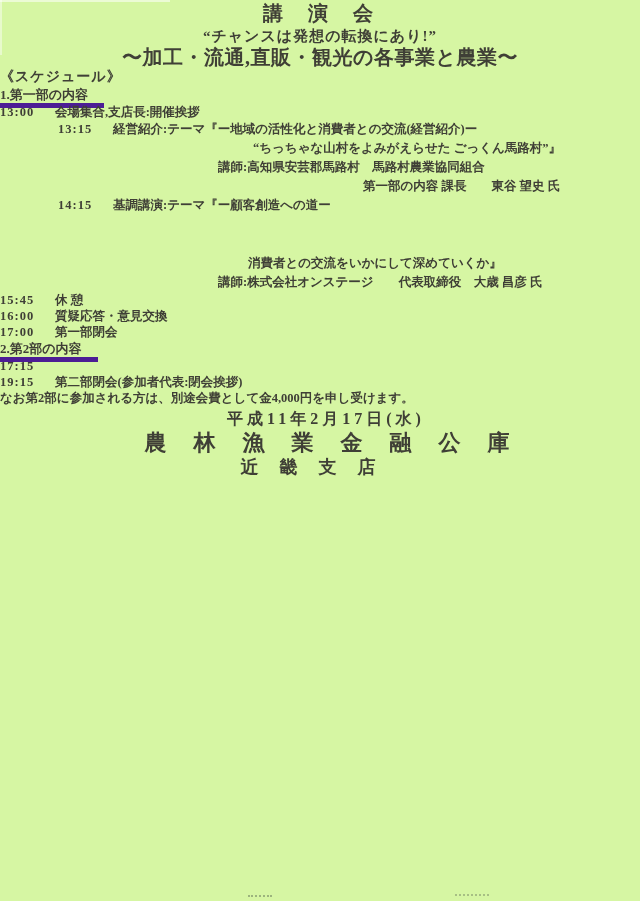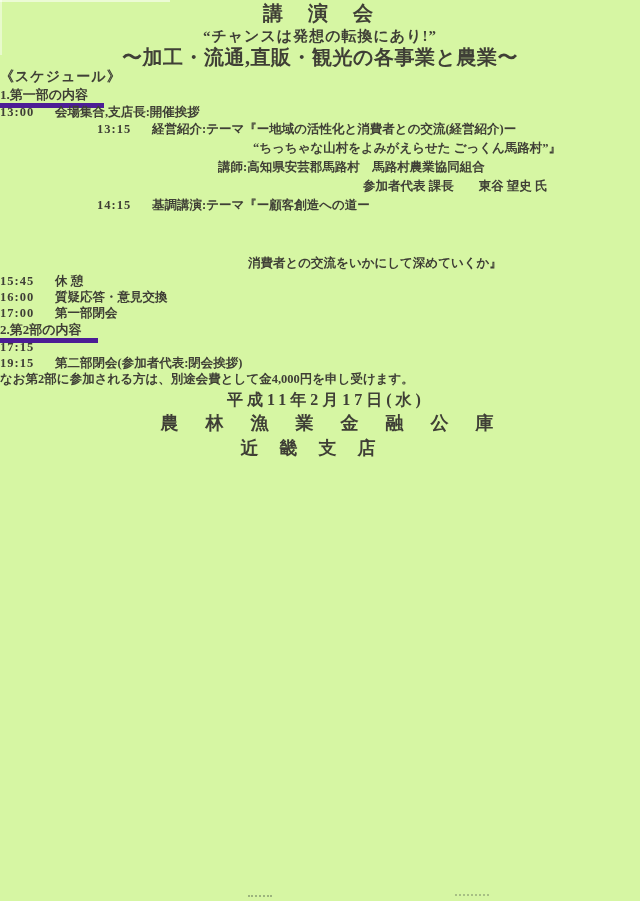--- a/index.html
+++ b/index.html
@@ -39,21 +39,21 @@
   .sec-head .u {
     border-bottom:5px solid #4c1d95;
     padding-right:16px; padding-bottom:1px;
   }
   .sec1 { margin-top:12px; margin-left:93px; }
   .sec2 { margin-top:25px; margin-left:90px; }
 
   .row { display:flex; margin-left:97px; font-size:12.5px; line-height:16px; }
   .row .time { width:55px; flex:none; letter-spacing:1px; }
   .blk  { font-size:12.5px; line-height:19px; }
-  .blk .row { margin-left:97px; line-height:19px; }
+  .blk .row { margin-left:58px; line-height:19px; }
   .r1300 { margin-top:10px; }
   .b1315 { margin-top:17px; }
   .b1415 { margin-top:5px; }
   .r1545 { margin-top:5px; }
   .r1600 { margin-top:16px; }
   .r1700 { margin-top:16px; }
   .r1715 { margin-top:15px; }
   .r1915 { margin-top:16px; }
 
   .c-quote  { margin-left:253px; }
@@ -64,21 +64,21 @@
 
   .note { margin-top:17px; margin-left:97px; font-size:12.5px; line-height:17px; }
 
   .f-date {
     margin-top:17px; text-align:center;
     font-size:16px; line-height:23px;
     letter-spacing:4px; padding-left:12px;
   }
   .f-org {
     margin-top:9px; text-align:center;
-    font-size:18px; line-height:25px;
+    font-size:22px; line-height:25px;
     letter-spacing:27px; padding-left:41px;
   }
   .f-branch {
     margin-top:7px; text-align:center;
     font-size:18px; line-height:25px;
     letter-spacing:21px; padding-left:21px;
     transform:translateX(-12px);
   }
 
   
@@ -110,29 +110,30 @@
     <span class="act">会場集合,支店長:開催挨拶</span>
   </div>
 
   <div class="blk b1315">
     <div class="row">
       <span class="time">13:15</span>
       <span class="act">経営紹介:テーマ『ー地域の活性化と消費者との交流(経営紹介)ー</span>
     </div>
     <div class="c-quote">“ちっちゃな山村をよみがえらせた ごっくん馬路村”』</div>
     <div class="c-lect">講師:高知県安芸郡馬路村　馬路村農業協同組合</div>
-    <div class="c-name">参加者代表 課長　　東谷 望史 氏</div>
+    <div class="c-name">第一部の内容 課長　　東谷 望史 氏</div>
   </div>
 
   <div class="blk b1415">
     <div class="row">
       <span class="time">14:15</span>
       <span class="act">基調講演:テーマ『ー顧客創造への道ー</span>
     </div>
     <div class="c-theme2">消費者との交流をいかにして深めていくか』</div>
+    <div class="c-lect">講師:株式会社オンステージ　　代表取締役　大歳 昌彦 氏</div>
   </div>
 
   <div class="row r1545">
     <span class="time">15:45</span>
     <span class="act">休 憩</span>
   </div>
 
   <div class="row r1600">
     <span class="time">16:00</span>
     <span class="act">質疑応答・意見交換</span>

